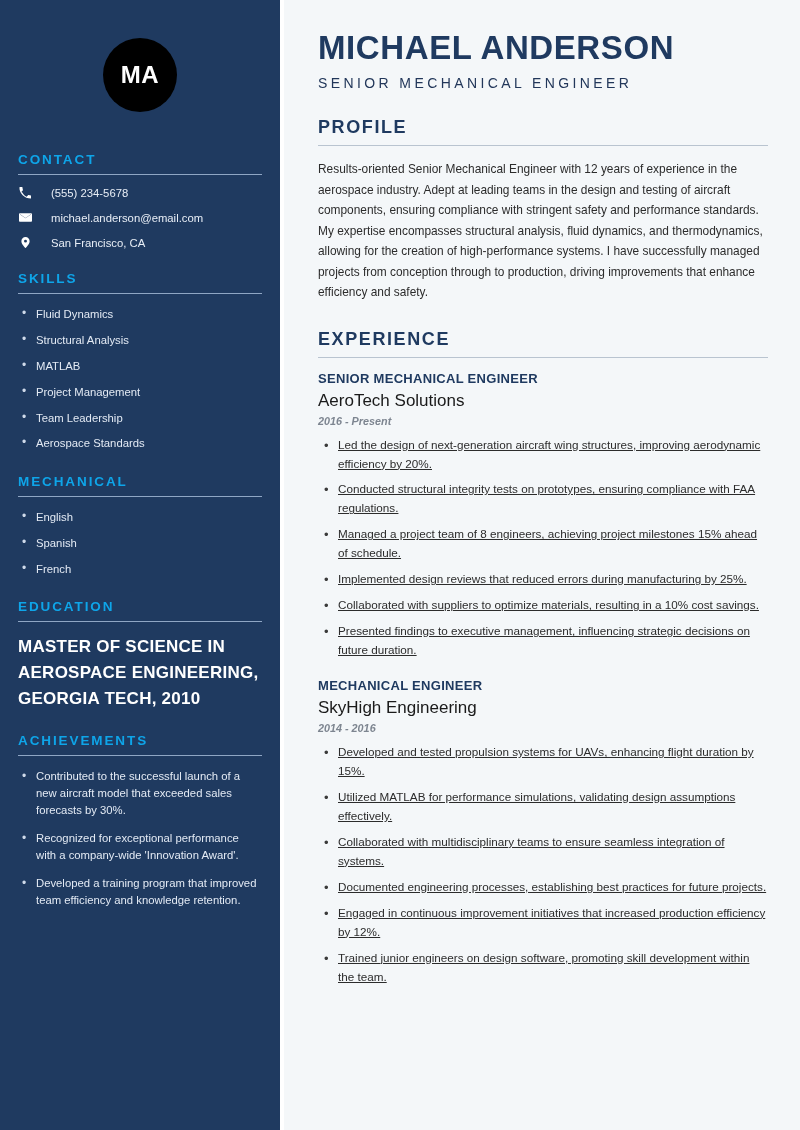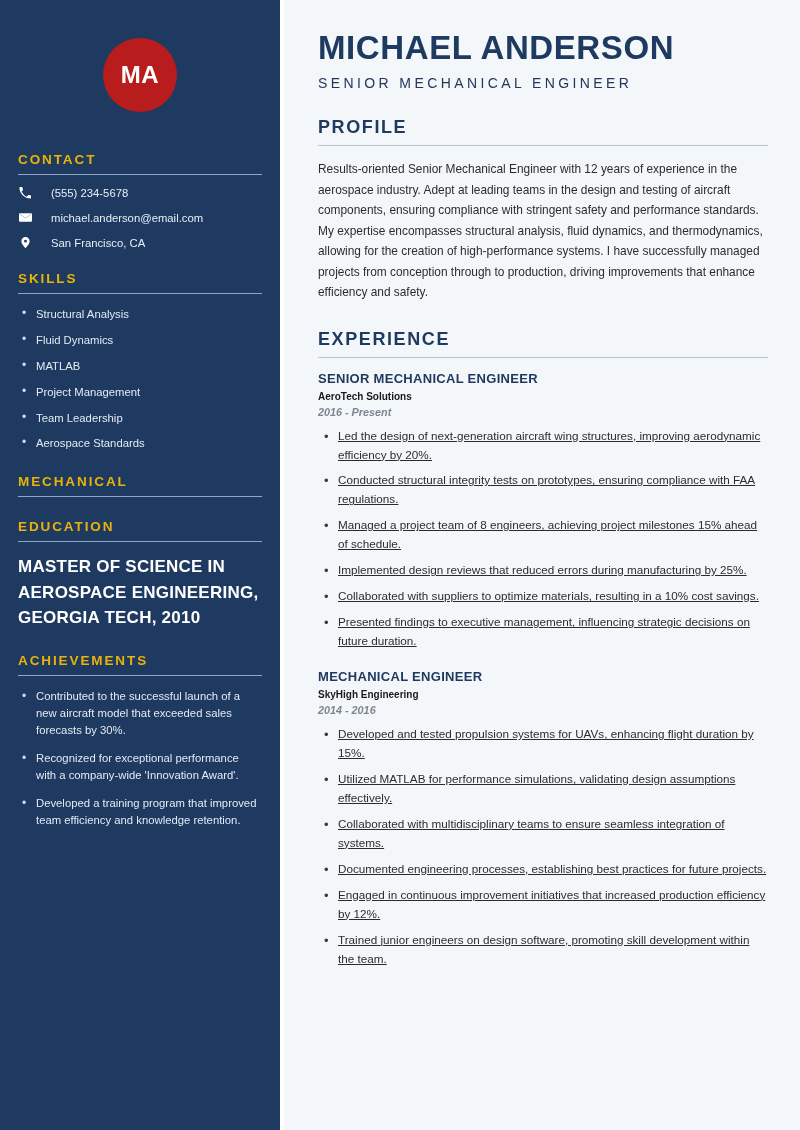--- a/index.html
+++ b/index.html
@@ -32,37 +32,37 @@
     display: flex;
     justify-content: center;
     padding-top: 38px;
     padding-bottom: 40px;
   }
 
   #avatar {
     width: 74px;
     height: 74px;
     border-radius: 50%;
-    background: #b91c1c;
+    background: #000000;
     display: flex;
     align-items: center;
     justify-content: center;
     color: #ffffff;
     font-size: 24px;
     font-weight: bold;
     letter-spacing: 0.5px;
   }
 
   .side-section { margin-bottom: 22px; }
 
   .side-heading {
     font-size: 13.5px;
     font-weight: bold;
     letter-spacing: 1.9px;
-    color: #eab308;
+    color: #0ea5e9;
     padding-bottom: 7px;
   }
 
   .side-rule {
     height: 1px;
     background: #8fa6c4;
     margin-bottom: 12px;
   }
 
   .contact-row {
@@ -168,22 +168,22 @@
 
   .job-role {
     font-size: 13px;
     font-weight: bold;
     color: #1f3a60;
     letter-spacing: 0.3px;
     margin-bottom: 5px;
   }
 
   .job-company {
-    font-size: 10px;
-    font-weight: bold;
+    font-size: 17px;
+    font-weight: normal;
     color: #1a1a1a;
     margin-bottom: 4px;
   }
 
   .job-dates {
     font-size: 10.8px;
     font-style: italic;
     color: #7d8590;
     margin-bottom: 9px;
     font-weight: bold;
@@ -247,32 +247,37 @@
           </svg>
       </span>
       <span>San Francisco, CA</span>
     </div>
   </section>
 
   <section class="side-section">
     <div class="side-heading">SKILLS</div>
     <div class="side-rule"></div>
     <ul class="side-list tight">
+      <li>Fluid Dynamics</li>
       <li>Structural Analysis</li>
-      <li>Fluid Dynamics</li>
       <li>MATLAB</li>
       <li>Project Management</li>
       <li>Team Leadership</li>
       <li>Aerospace Standards</li>
     </ul>
   </section>
 
   <section class="side-section">
     <div class="side-heading">MECHANICAL</div>
     <div class="side-rule"></div>
+    <ul class="side-list tight">
+      <li>English</li>
+      <li>Spanish</li>
+      <li>French</li>
+    </ul>
   </section>
 
   <section class="side-section">
     <div class="side-heading">EDUCATION</div>
     <div class="side-rule"></div>
     <div class="edu-entry">MASTER OF SCIENCE IN AEROSPACE ENGINEERING, GEORGIA TECH, 2010</div>
   </section>
 
   <section class="side-section">
     <div class="side-heading">ACHIEVEMENTS</div>

